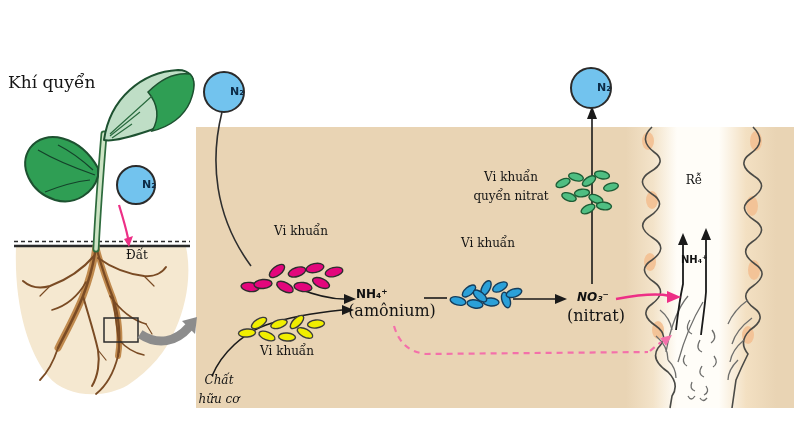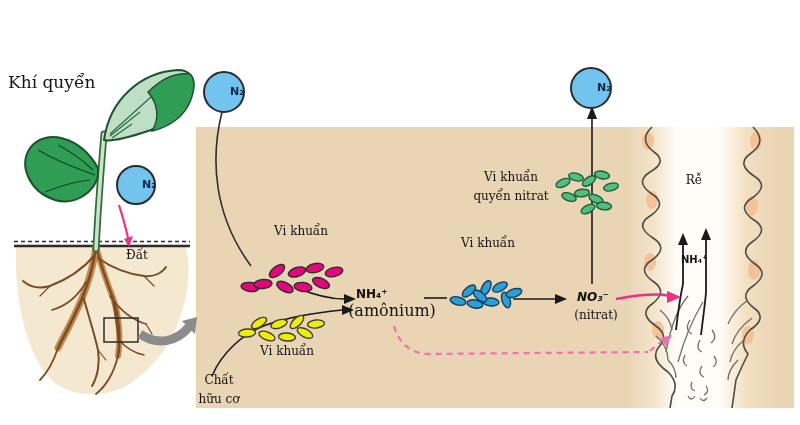--- a/index.html
+++ b/index.html
@@ -174,33 +174,33 @@
 <div class="n2lbl" style="left:116px;top:178px;">N₂</div>
 <div class="n2lbl" style="left:204px;top:85px;">N₂</div>
 <div class="n2lbl" style="left:571px;top:81px;">N₂</div>
 
 <div class="lbl" style="left:240px;top:222px;width:122px;">
   <div>Vi khuẩn</div>
 </div>
 <div class="lbl" style="left:243px;top:342px;width:88px;">
   <div>Vi khuẩn</div>
 </div>
-<div class="lbl" style="left:188px;top:371px;width:62px;">
+<div class="lbl" style="left:188px;top:371px;width:62px;font-style:italic;">
   <div>Chất</div>
   <div>hữu cơ</div>
 </div>
 <div class="lbl" style="left:440px;top:234px;width:96px;">
   <div>Vi khuẩn</div>
 </div>
 <div class="lbl" style="left:452px;top:168px;width:118px;">
   <div>Vi khuẩn</div>
   <div>quyển nitrat</div>
 </div>
 
 <div class="formula" style="left:356px;top:287px;">NH₄⁺</div>
 <div class="lbl" style="left:340px;top:301px;width:104px;font-size:16px;">(amônium)</div>
 <div class="formula" style="left:577px;top:290px;font-style:italic;">NO₃⁻</div>
-<div class="lbl" style="left:558px;top:306px;width:76px;font-size:12px;">(nitrat)</div>
+<div class="lbl" style="left:558px;top:306px;width:76px;font-size:16px;">(nitrat)</div>
 
 <div class="lbl" style="left:676px;top:171px;width:36px;font-weight:normal;">Rễ</div>
 <div class="formula small" style="left:681px;top:254px;">NH₄⁺</div>
 
 </div>
 
 </body></html>

